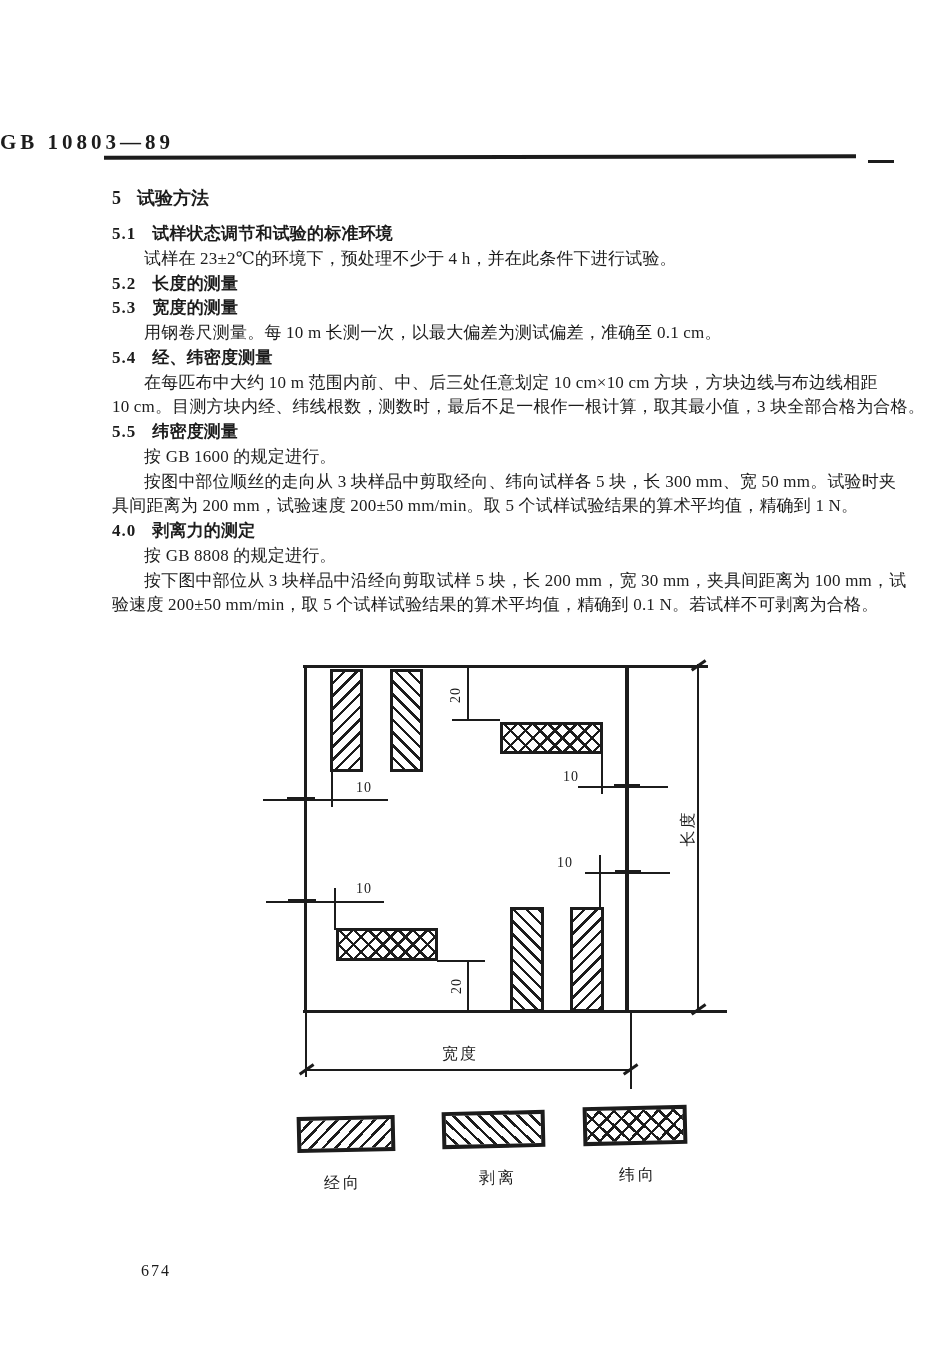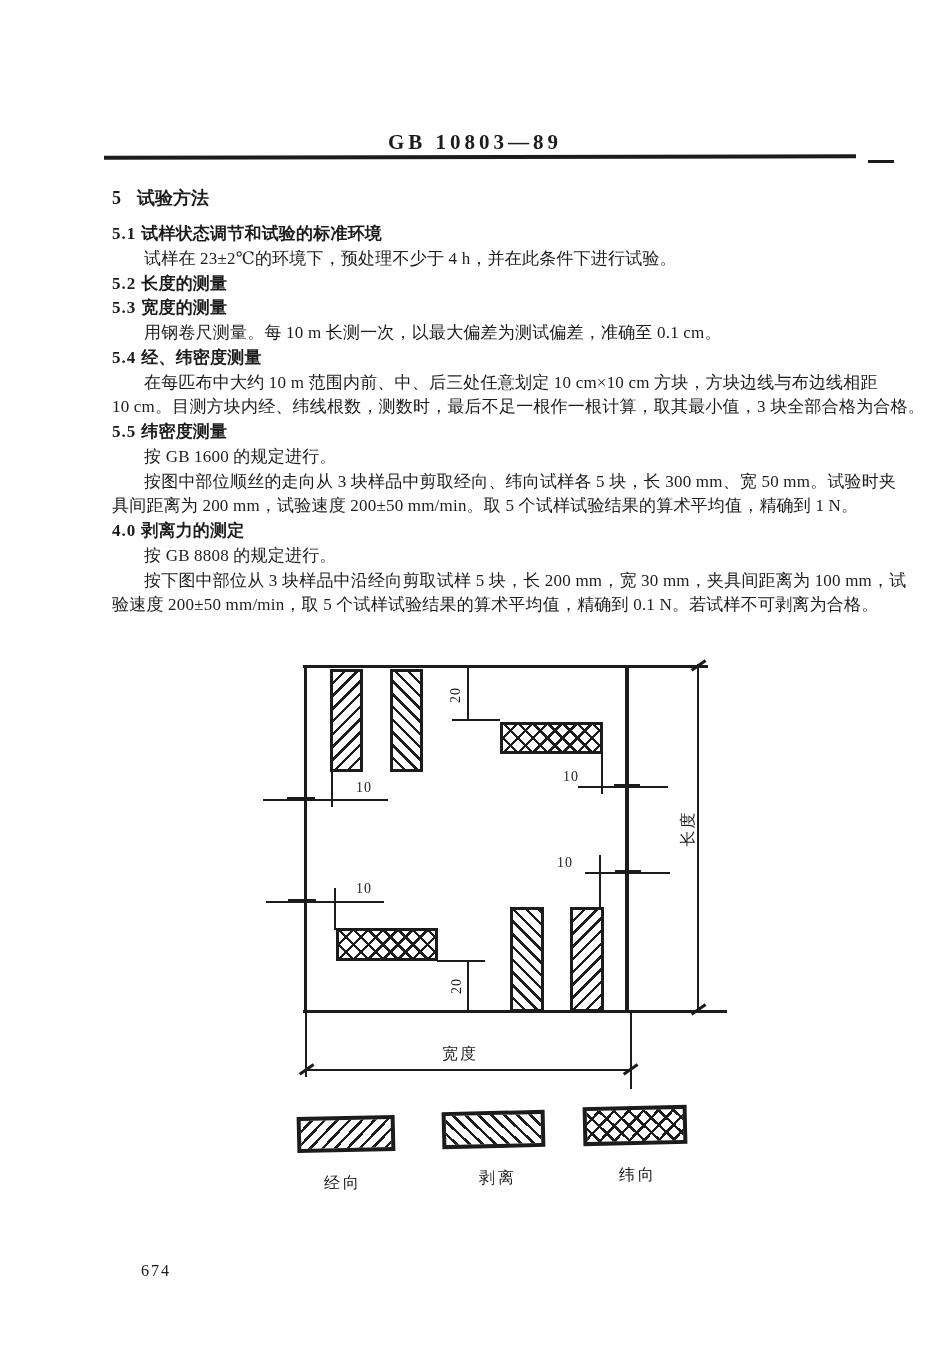--- a/index.html
+++ b/index.html
@@ -1,32 +1,32 @@
 <!DOCTYPE html>
 <html><head>
 <meta charset="utf-8">
 <style>
   html,body{margin:0;padding:0;background:#e8e8e8}
   .page{position:relative;width:950px;height:1348px;background:#ffffff;overflow:hidden;
         font-family:"Liberation Serif","DejaVu Serif",serif;color:#1c1c1c}
 
   
-  .std-code{position:absolute;left:0;top:130px;width:100%;text-align:center;
+  .std-code{position:absolute;left:0;top:130px;width:100%;text-align:left;
             font-weight:bold;font-size:21px;letter-spacing:4px}
   .hrule{position:absolute;left:104px;top:155px;width:752px;height:4px;background:#1c1c1c;
          transform:rotate(-0.12deg)}
   .hrule-dash{position:absolute;left:868px;top:160px;width:26px;height:3px;background:#1c1c1c}
 
   
   .content{position:absolute;left:112px;top:186px;width:748px}
   .sec{font-size:18px;font-weight:bold;height:24px;margin-bottom:12px}
   .sec .cnum{margin-right:16px}
   .line{font-size:17px;line-height:24.75px;white-space:nowrap;letter-spacing:0.2px}
   .line.clause{font-weight:bold}
-  .line.clause .cnum{margin-right:5px;letter-spacing:1px}
+  .line.clause .cnum{margin-right:16px;letter-spacing:1px}
   .line.ind{padding-left:32px}
 
   
   .fig{position:absolute;left:0;top:0;width:950px;height:1348px}
   .ln{position:absolute;background:#1c1c1c}
   .rect{position:absolute;border:3px solid #1c1c1c;background-color:#fff;box-sizing:border-box}
   .lrect{border-width:4px}
   .h-warp{background-image:repeating-linear-gradient(135deg,transparent 0 6.5px,#1c1c1c 6.5px 9px)}
   .h-peel{background-image:repeating-linear-gradient(45deg,transparent 0 6.5px,#1c1c1c 6.5px 9px)}
   .h-weft{background-image:repeating-linear-gradient(45deg,transparent 0 8px,#1c1c1c 8px 10.5px),

